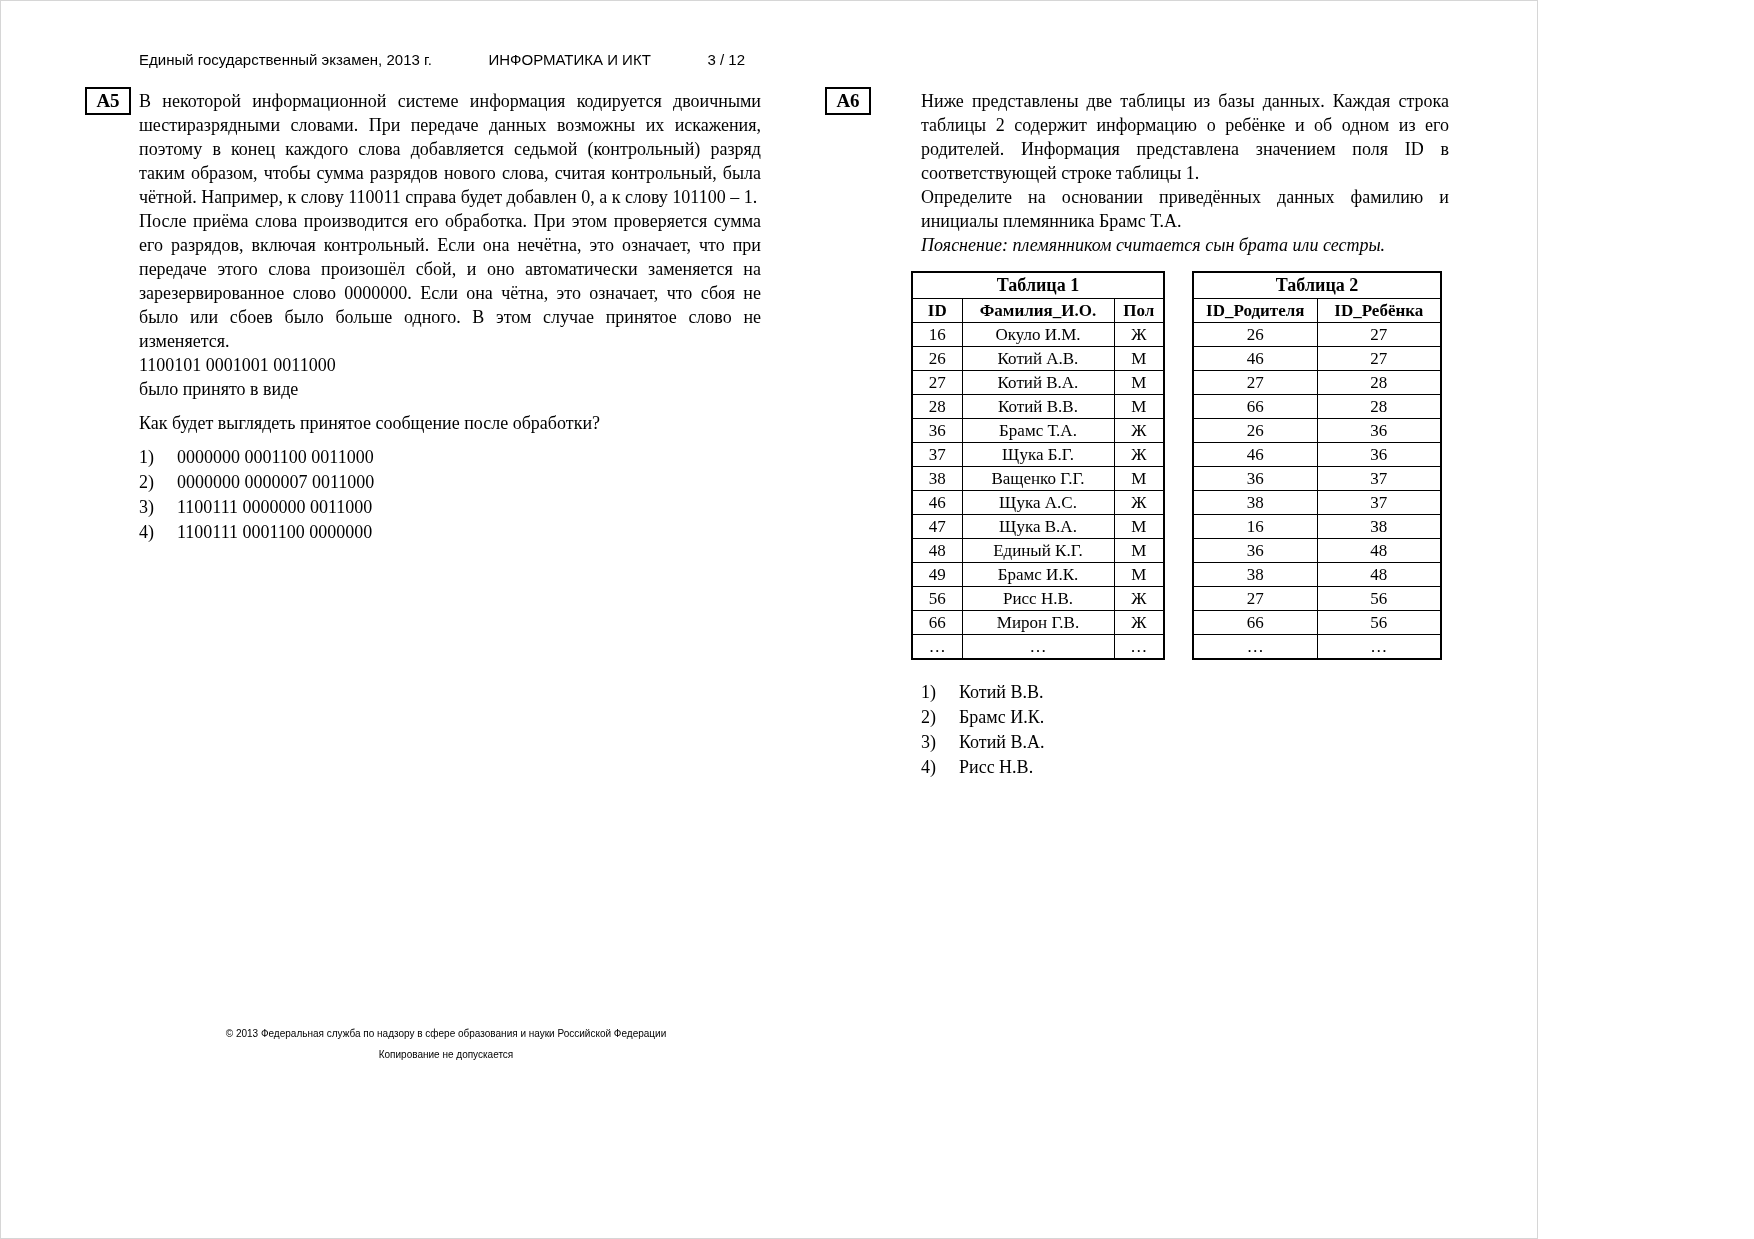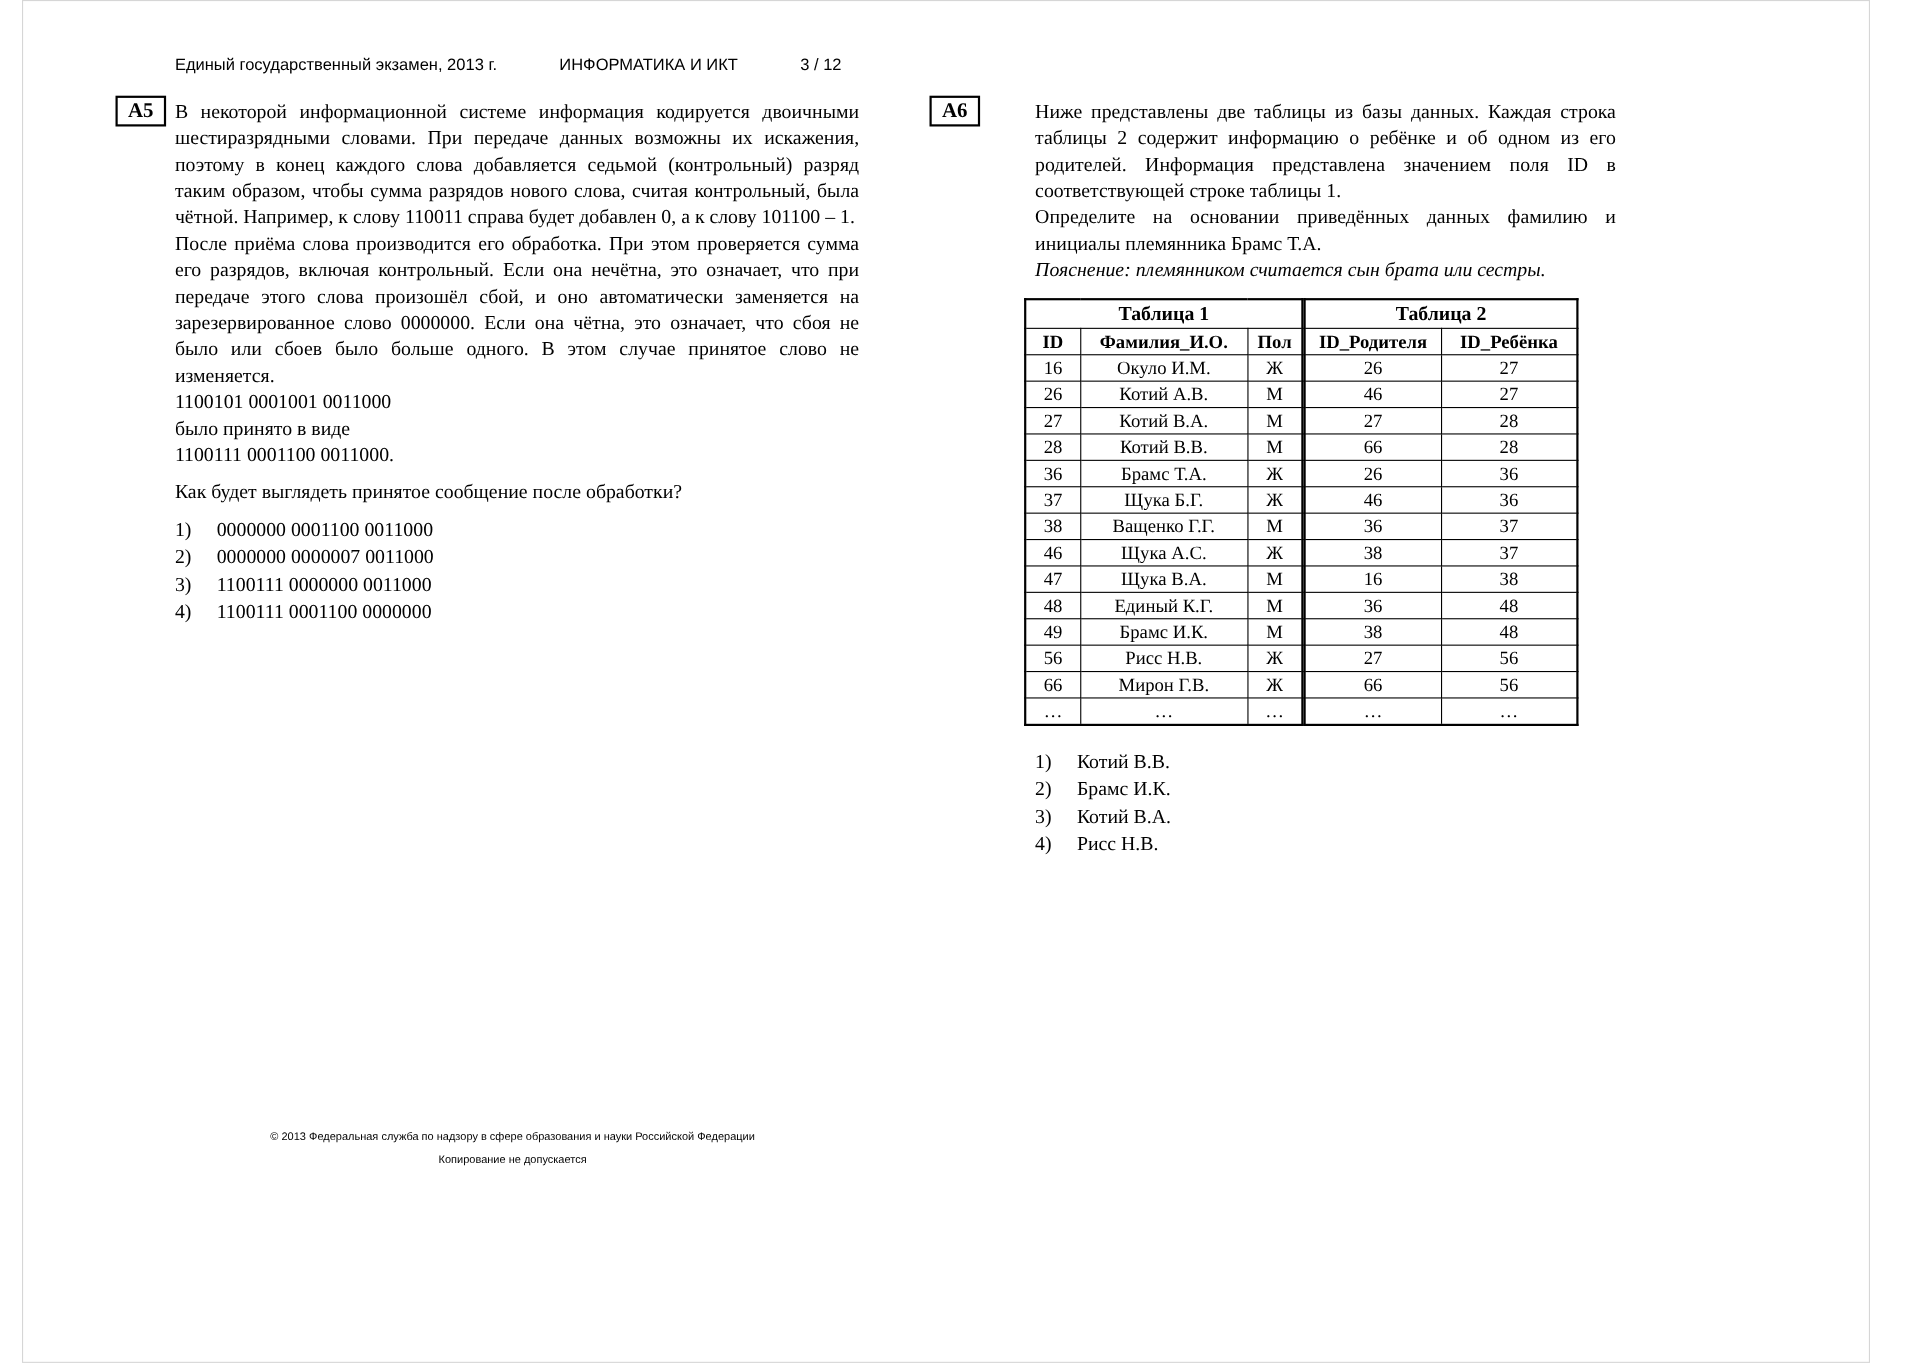--- a/index.html
+++ b/index.html
@@ -1,27 +1,26 @@
 <!DOCTYPE html>
 <html><head>
 <meta charset="utf-8">
 <title>ЕГЭ 2013 Информатика — стр. 3/12</title>
 <style>
   html, body { margin: 0; padding: 0; background: #ffffff; }
   .page {
     position: relative;
-    width: 1680px;
+    width: 1538px;
     height: 1239px;
     background: #ffffff;
     color: #000000;
     font-family: "Liberation Serif", "DejaVu Serif", serif;
     border: 1px solid #d6d6d6;
     box-sizing: border-box;
     overflow: hidden;
-    margin-left: 20px;
   }
 
   
   .header {
     position: absolute;
     left: 138px; top: 50px; width: 606px;
     display: flex; justify-content: space-between; align-items: baseline;
     font-family: "Liberation Sans", sans-serif;
     font-size: 15px;
   }
@@ -51,20 +50,21 @@
   .qline { margin-top: 10px; }
 
   
   .options { margin-top: 10px; }
   .option { display: flex; line-height: 24px; margin-bottom: 1px; }
   .opt-num { width: 38px; flex: none; }
 
   
   .tables {
     display: flex;
+    gap: 27px;
     margin-top: 14px;
     margin-left: -10px;
   }
   table.dbtable {
     border-collapse: collapse;
     border: 2px solid #000;
     table-layout: fixed;
     font-size: 17px;
   }
   .dbtable th, .dbtable td {
@@ -107,21 +107,20 @@
   <div class="qlabel" id="label-a5">
     <span>А5</span>
   </div>
 
   <div class="col col-left">
     <p class="just">В некоторой информационной системе информация кодируется двоичными шестиразрядными словами. При передаче данных возможны их искажения, поэтому в конец каждого слова добавляется седьмой (контрольный) разряд таким образом, чтобы сумма разрядов нового слова, считая контрольный, была чётной. Например, к слову 110011 справа будет добавлен 0, а к слову 101100 – 1.</p>
     <p class="just">После приёма слова производится его обработка. При этом проверяется сумма его разрядов, включая контрольный. Если она нечётна, это означает, что при передаче этого слова произошёл сбой, и оно автоматически заменяется на зарезервированное слово 0000000. Если она чётна, это означает, что сбоя не было или сбоев было больше одного. В этом случае принятое слово не изменяется.</p>
     <div>
       <p>1100101 0001001 0011000</p>
       <p>было принято в виде</p>
-      <p>1100111 0001100 0011000.</p>
     </div>
     <p class="qline">Как будет выглядеть принятое сообщение после обработки?</p>
     <div class="options">
 
         <div class="option">
           <span class="opt-num">1)</span>
           <span class="opt-text">0000000 0001100 0011000</span>
         </div>
 
         <div class="option">

